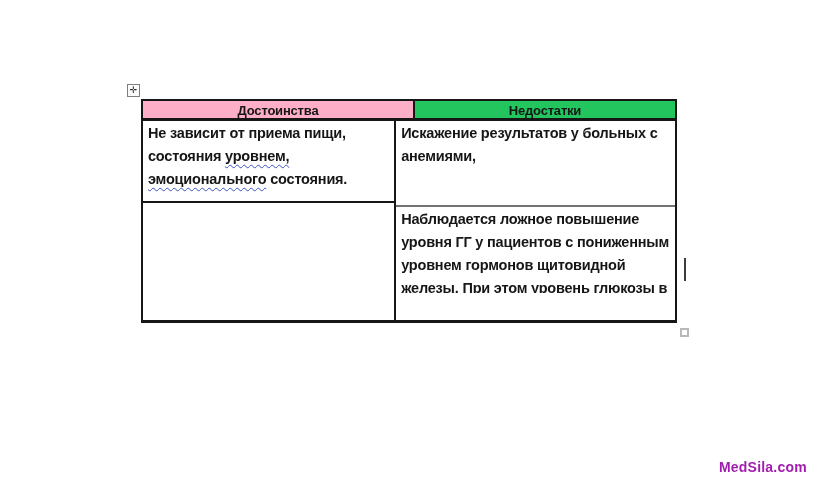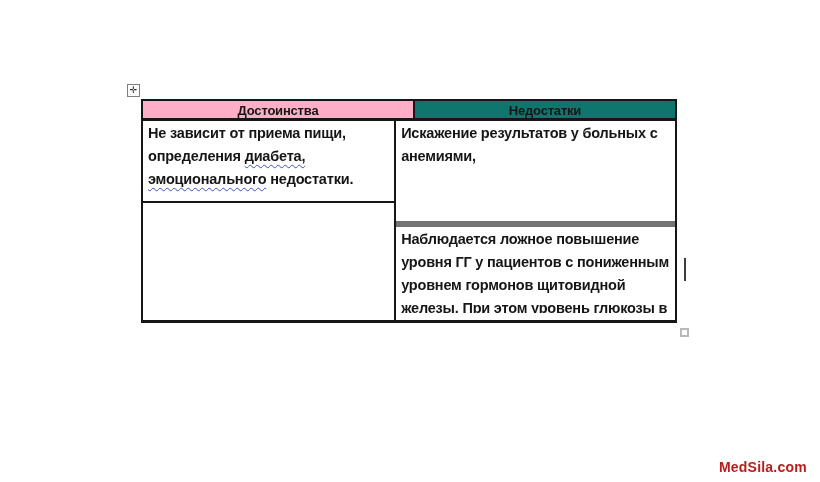--- a/index.html
+++ b/index.html
@@ -21,72 +21,72 @@
   .clipped-title span { display:block; font-size:16px; line-height:18px; font-weight:bold;
                         letter-spacing:-0.2px; white-space:nowrap; color:#1a1a1a; }
 
   
   .doc-table { position:absolute; left:141px; top:99px; width:536px;
                border:2px solid #161616; border-bottom-width:3px; background:#fff; }
   .thead { display:flex; height:20px; border-bottom:3px solid #161616; }
   .th { font-size:13px; font-weight:bold; line-height:20px; text-align:center;
         letter-spacing:-0.2px; }
   .th.adv { width:272px; border-right:2px solid #161616; background:#ffaec8; }
-  .th.dis { flex:1; background:#0f766e; }
+  .th.dis { flex:1; background:#22c55e; }
 
   .tbody { display:flex; height:199px;border-radius:20px; }
   .col-left  { width:272px; border-right:2px solid #161616; display:flex; flex-direction:column; }
   .col-right { flex:1; display:flex; flex-direction:column; }
 
   .cell { font-size:14.5px; line-height:23px; font-weight:bold; letter-spacing:-0.2px;
           padding:1px 6px 0 5px; overflow:hidden; cursor:text; }
   .pre { white-space:pre; }
   .adv1 { height:82px; border-bottom:2px solid #161616; }
   .adv2 { height:58px; border-bottom:2px solid #161616; }
   .adv3 { height:59px; }
-  .dis1 { height:106px; border-bottom:6px solid #737373; }
+  .dis1 { height:86px; border-bottom:2px solid #737373; }
   .dis2 { height:86px; }
 
   
   .sq { text-decoration-line:underline; text-decoration-style:wavy;
         text-decoration-color:#3a53c4; text-decoration-thickness:1px;
         text-underline-offset:3px; }
 
   
   .caret { position:absolute; left:684px; top:258px; width:2px; height:23px; background:#3c3c3c; }
 
   
   .resize-handle { position:absolute; left:680px; top:328px; width:9px; height:9px;
                    background:#ffffff; border:2px solid #b8b8b8; cursor:nwse-resize; }
 
   
   .watermark { position:absolute; left:719px; top:459px; font-size:14px; font-weight:bold;
-               color:#b91c1c; letter-spacing:0.2px; }
+               color:#a21caf; letter-spacing:0.2px; }
 </style>
 </head>
 <body>
 
 <div class="page">
 
   <div class="move-handle">
     <span class="glyph">✛</span>
   </div>
 
 
   <div class="doc-table">
     <div class="thead">
       <div class="th adv">Достоинства</div>
       <div class="th dis">Недостатки</div>
     </div>
     <div class="tbody">
       <div class="col-left">
         <div class="cell adv1">
           <span>Не зависит от приема пищи,</span><br>
-          <span>определения </span><span class="sq">диабета,</span><br>
-          <span class="sq">эмоционального</span><span> недостатки.</span>
+          <span>состояния </span><span class="sq">уровнем,</span><br>
+          <span class="sq">эмоционального</span><span> состояния.</span>
         </div>
       </div>
       <div class="col-right">
         <div class="cell dis1 pre">Искажение результатов у больных с
 анемиями,</div>
         <div class="cell dis2 pre">Наблюдается ложное повышение
 уровня ГГ у пациентов с пониженным
 уровнем гормонов щитовидной
 железы. При этом уровень глюкозы в
 норме.</div>

